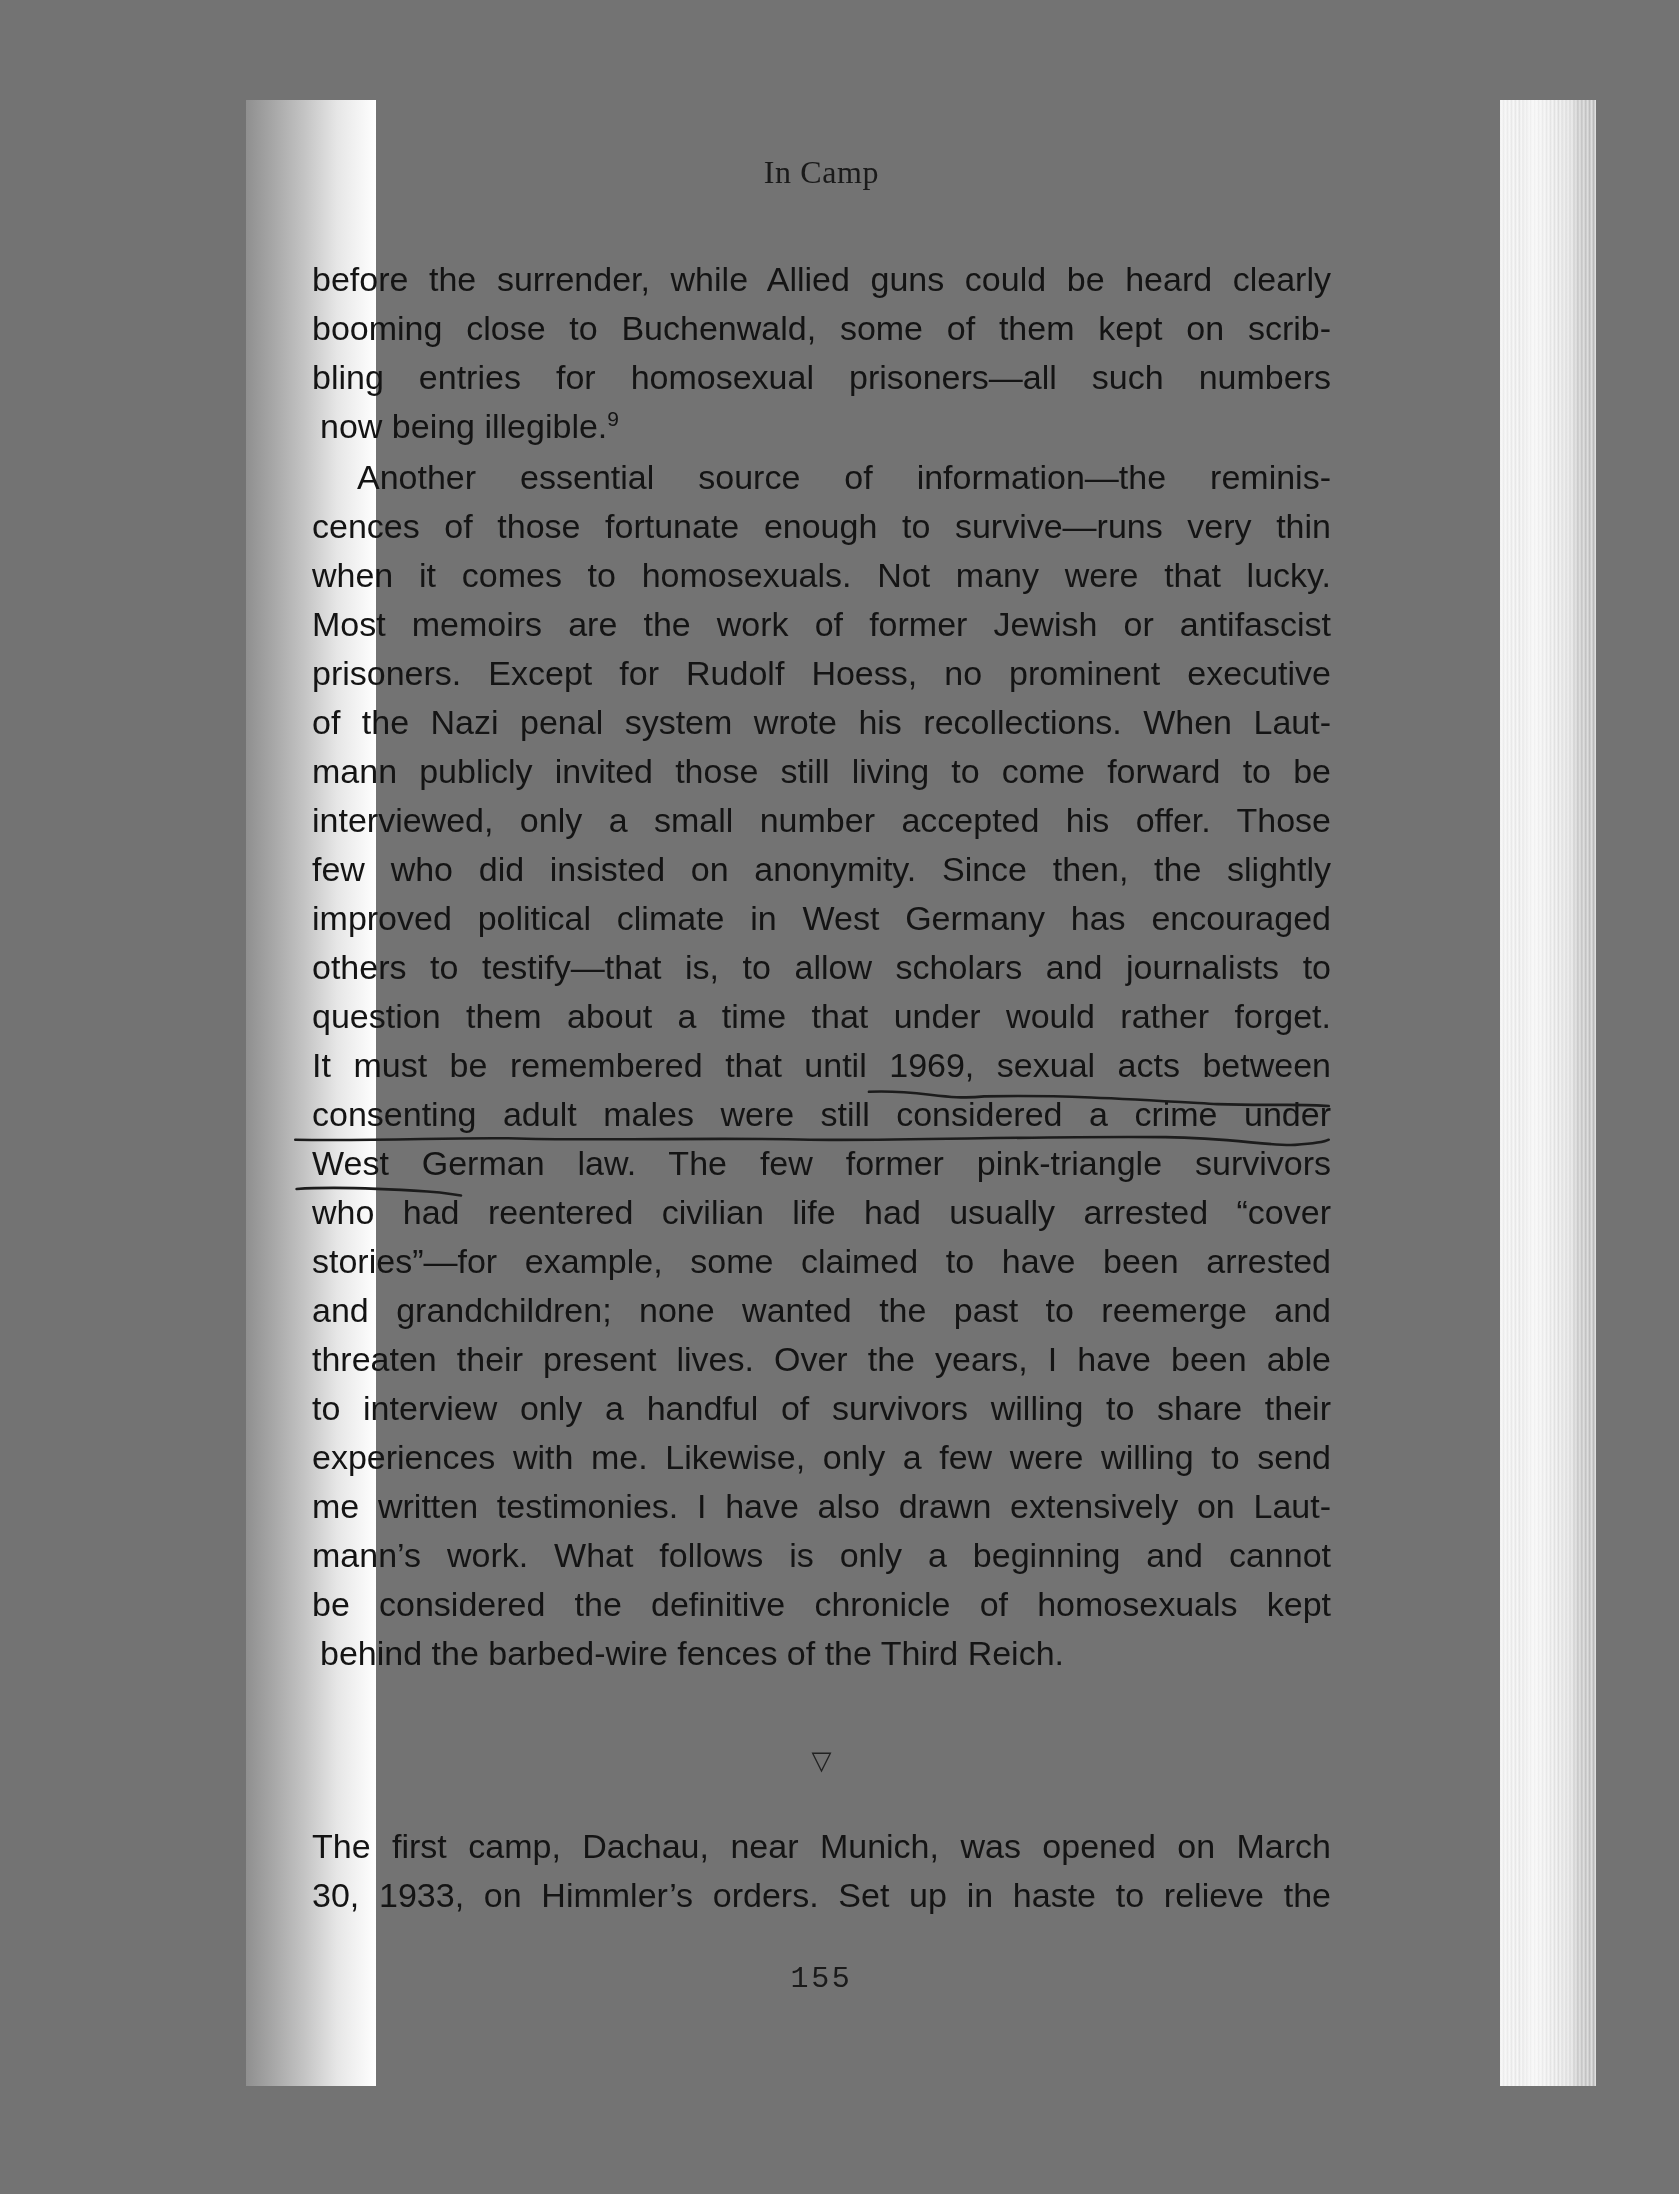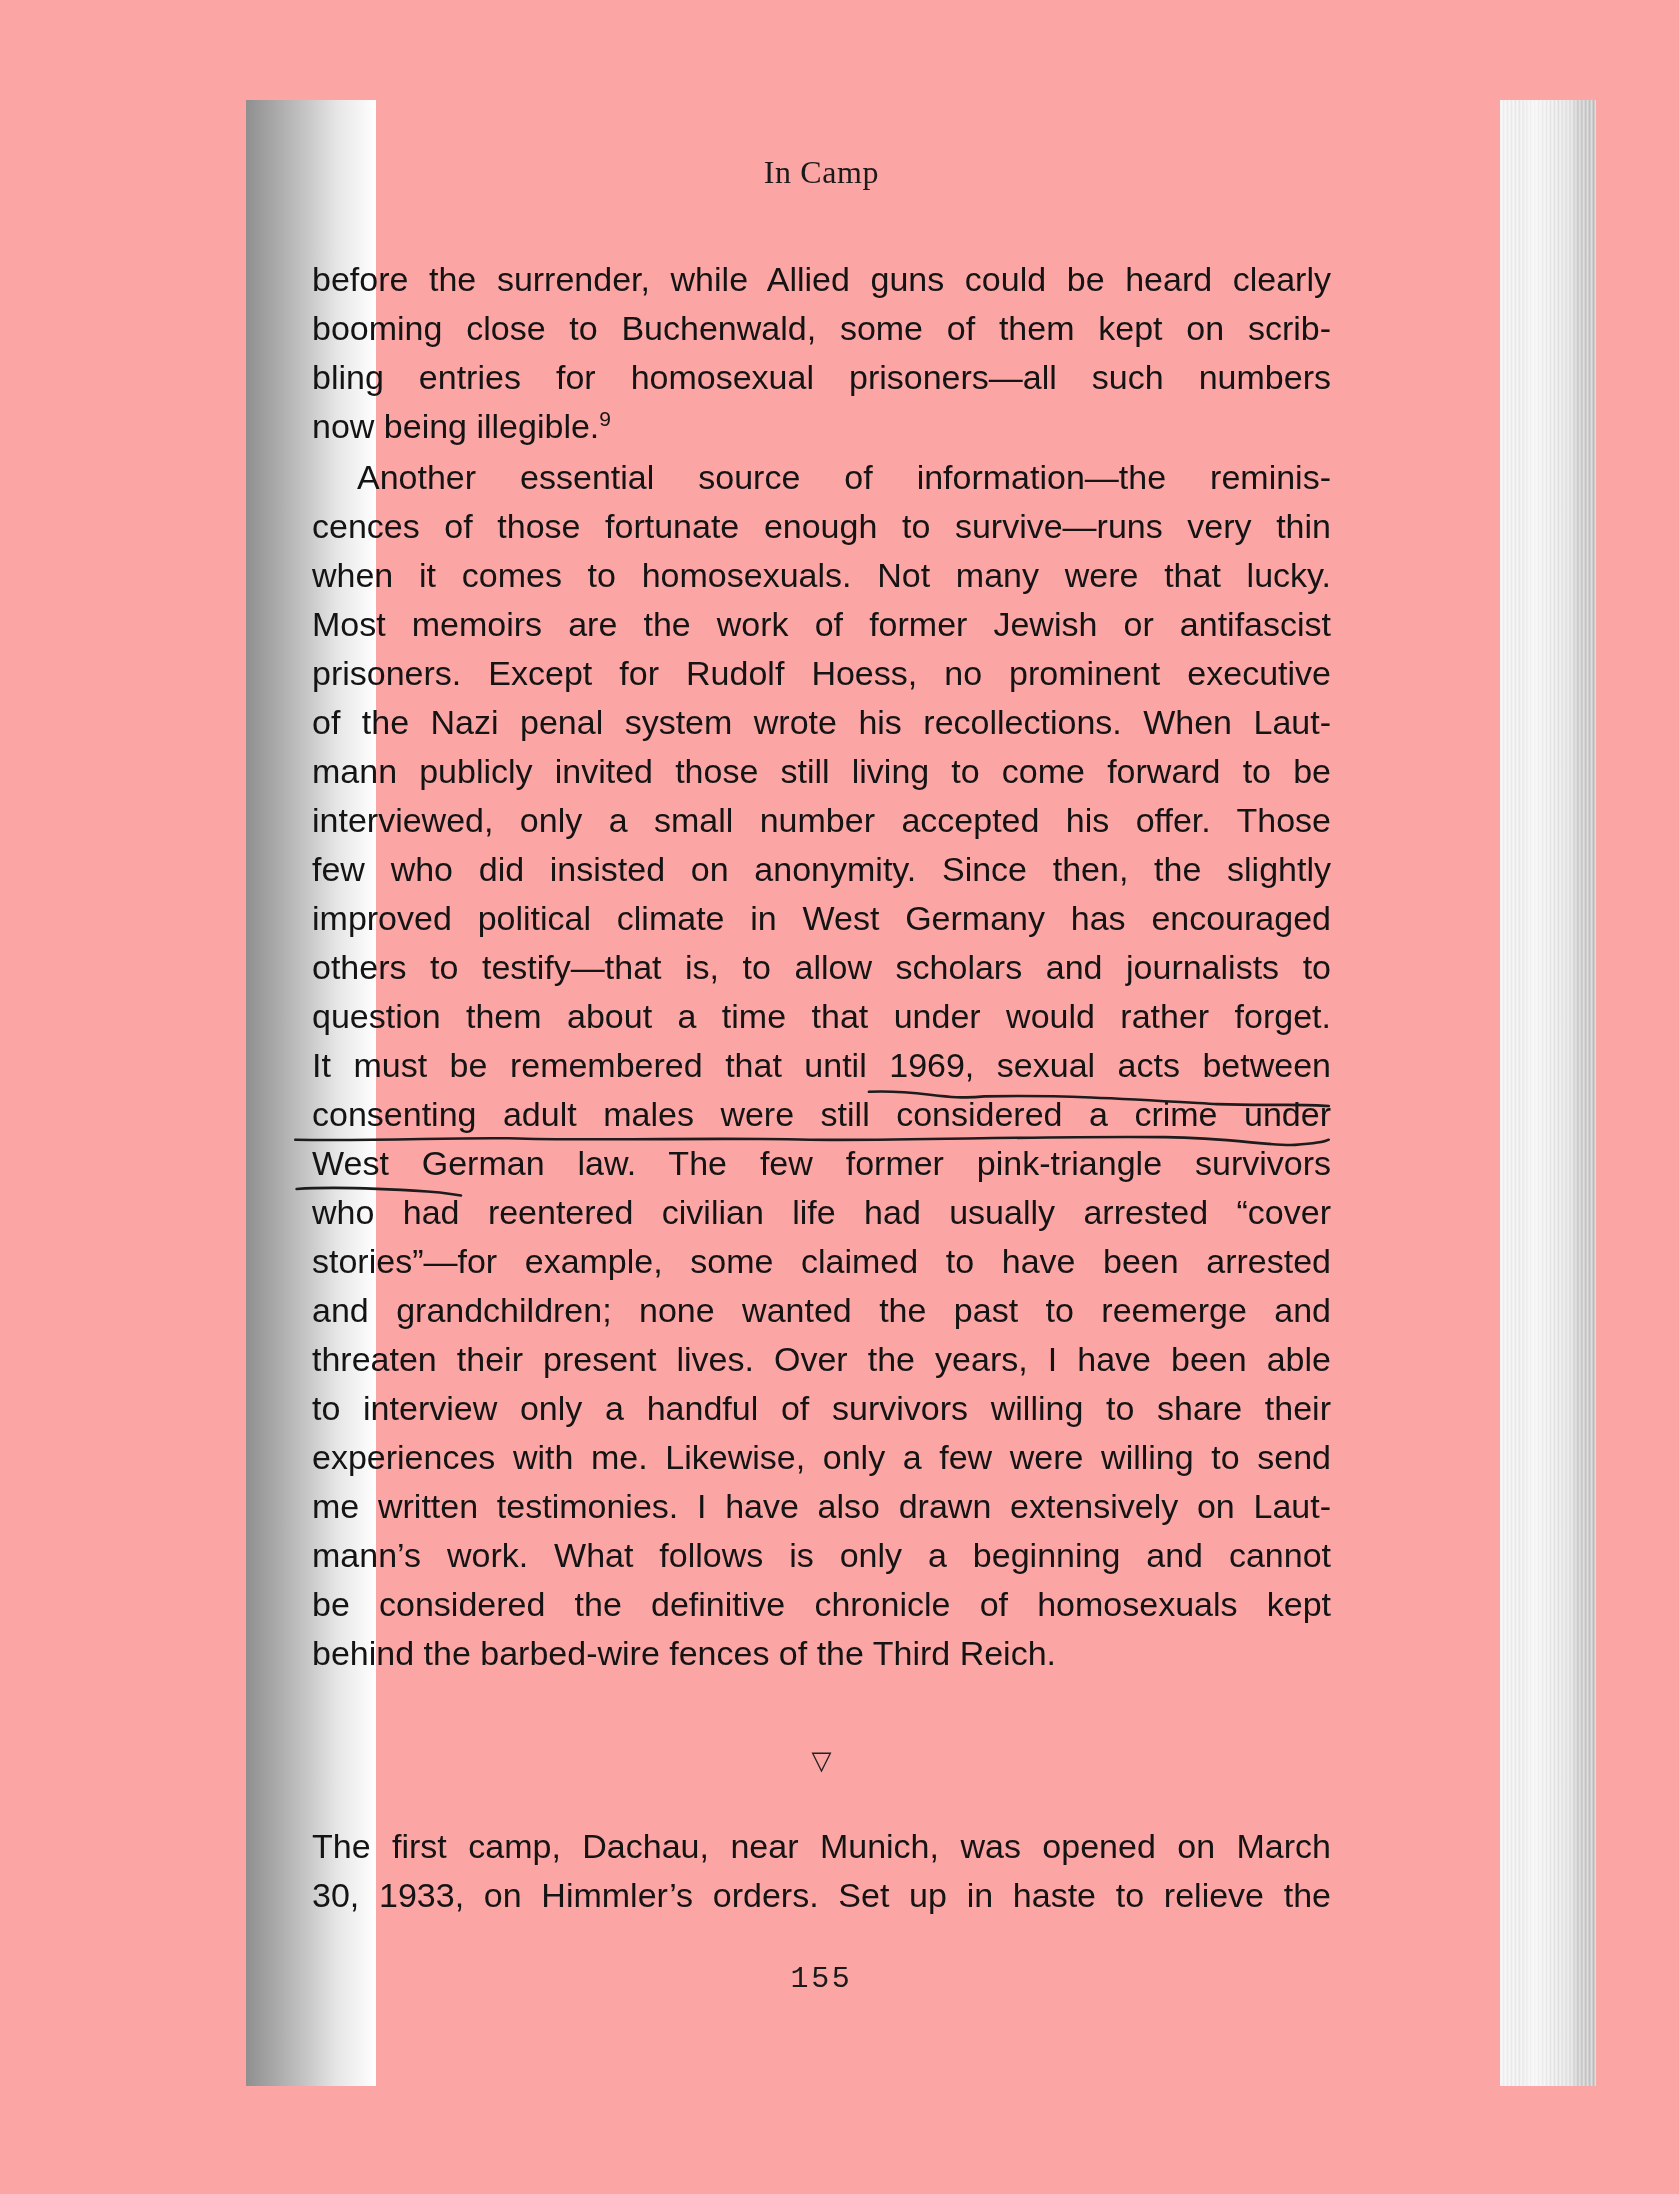--- a/index.html
+++ b/index.html
@@ -1,18 +1,18 @@
 <!DOCTYPE html>
 <html style="font-size:10.4px"><head>
 <meta charset="utf-8">
 <style>
   html, body { margin: 0; padding: 0; background: #ffffff; }
   body { width: 1679px; height: 2194px; position: relative; overflow: hidden; }
   .page {
-    position: absolute; left: 0; top: 0; width: 1679px; height: 2194px; background: #fca5a5;
+    position: absolute; left: 0; top: 0; width: 1679px; height: 2194px; background: #737373;
   }
   .gutter-shadow {
     position: absolute; left: 246px; top: 100px; width: 130px; height: 1986px;
     background: linear-gradient(to right, #8f8f8f 0%, #a6a6a6 20%, #c4c4c4 45%, #e6e6e6 70%, #ffffff 100%);
   }
   .edge-strip {
     position: absolute; left: 1500px; top: 100px; width: 96px; height: 1986px;
     background: linear-gradient(to right, #f2f2f2 0%, #ececec 25%, #f6f6f6 35%, #e6e6e6 60%, #dcdcdc 75%, #c9c9c9 80%, #bdbdbd 100%);
   }
   .edge-strip::after {
@@ -26,21 +26,21 @@
   }
   .text-block {
     position: absolute; left: 312px; width: 1019px;
     font-family: Liberation Sans, sans-serif;
     font-size: 34px; line-height: 49px; color: #141414;
   }
   .line {
     display: block; height: 49px; white-space: nowrap;
     text-align: justify; text-align-last: justify;
   }
-  .line.last { text-align-last: left; }
+  .line.last { text-align-last: left; margin-left: 8px; }
   .line.indent { padding-left: 45px; }
   .separator {
     position: absolute; left: 312px; width: 1019px; top: 1745px;
     text-align: center; font-family: "DejaVu Sans", sans-serif; font-size: 26px; color: #222;
   }
   .folio {
     position: absolute; left: 312px; width: 1019px; top: 1962px;
     text-align: center; font-family: Liberation Mono, monospace;
     font-size: 30px; color: #1a1a1a; letter-spacing: 2.6px;
   }

